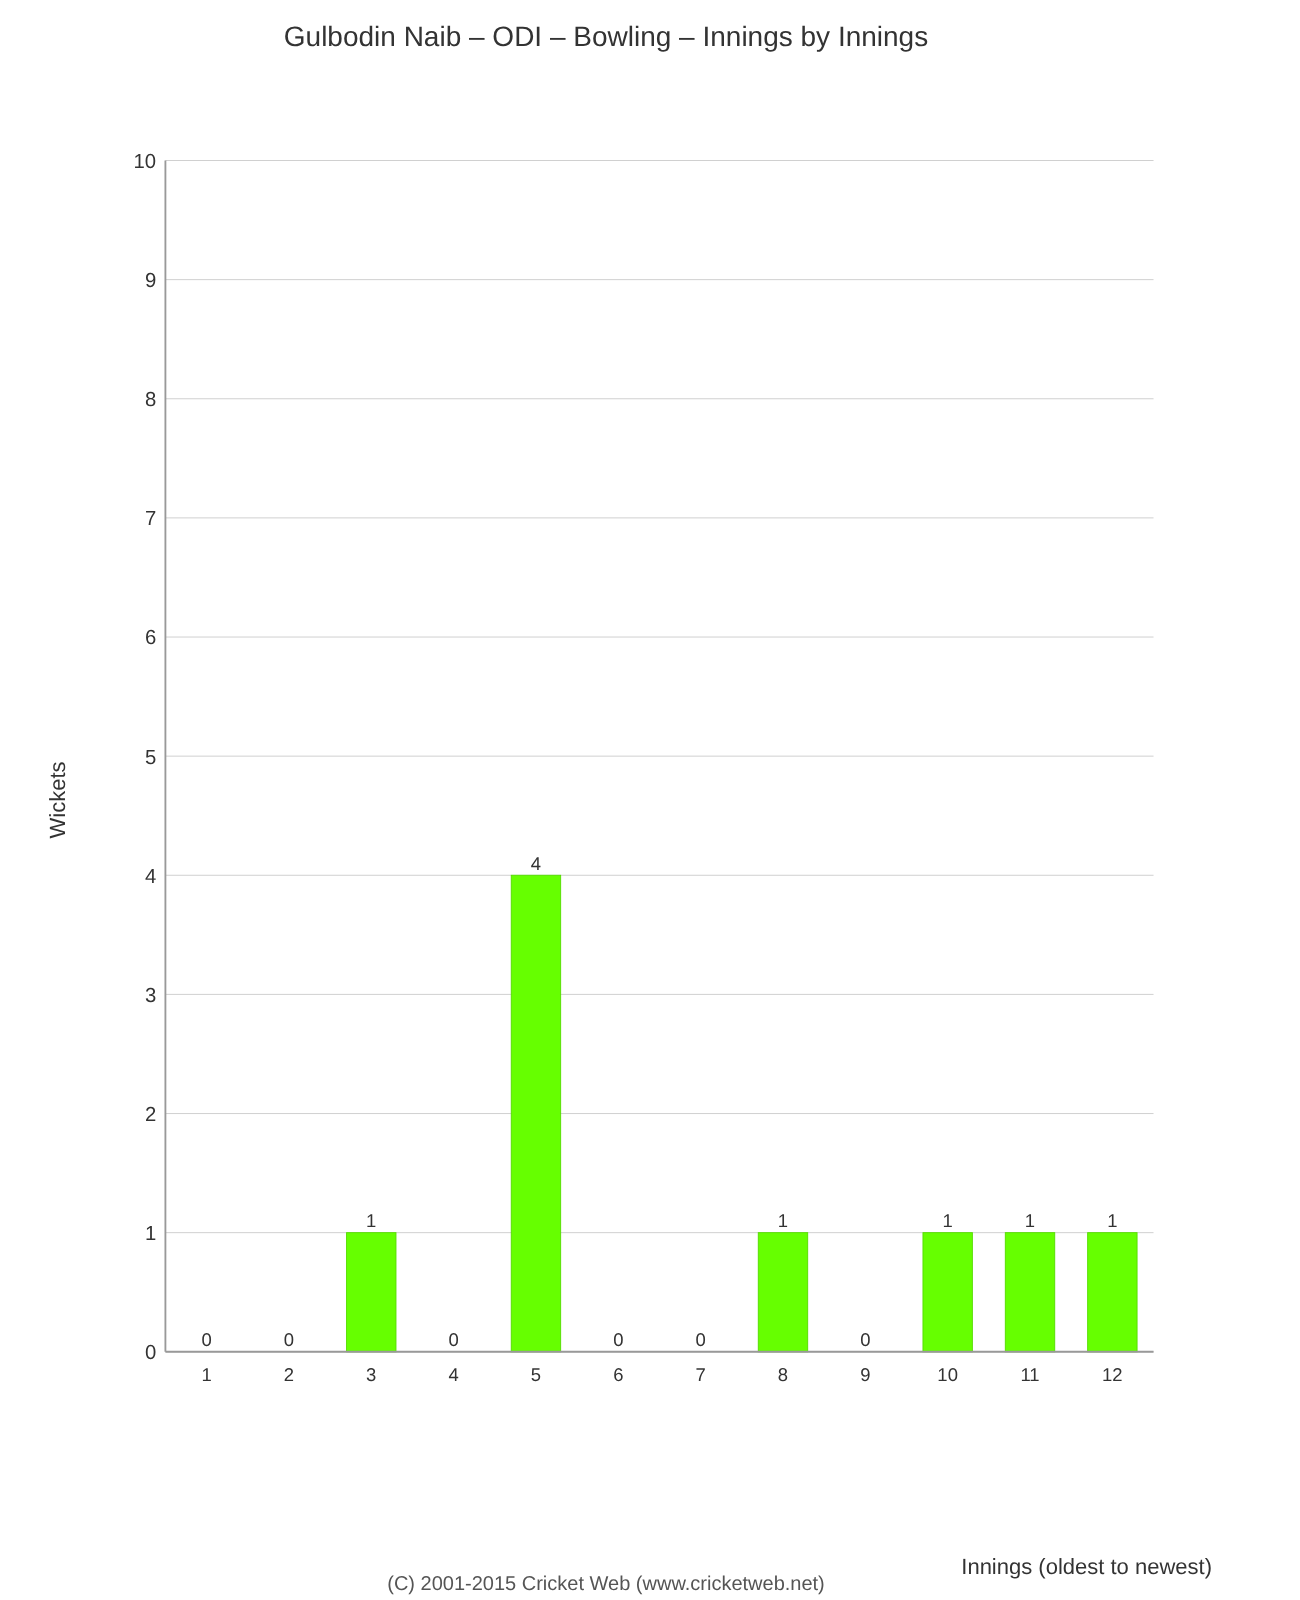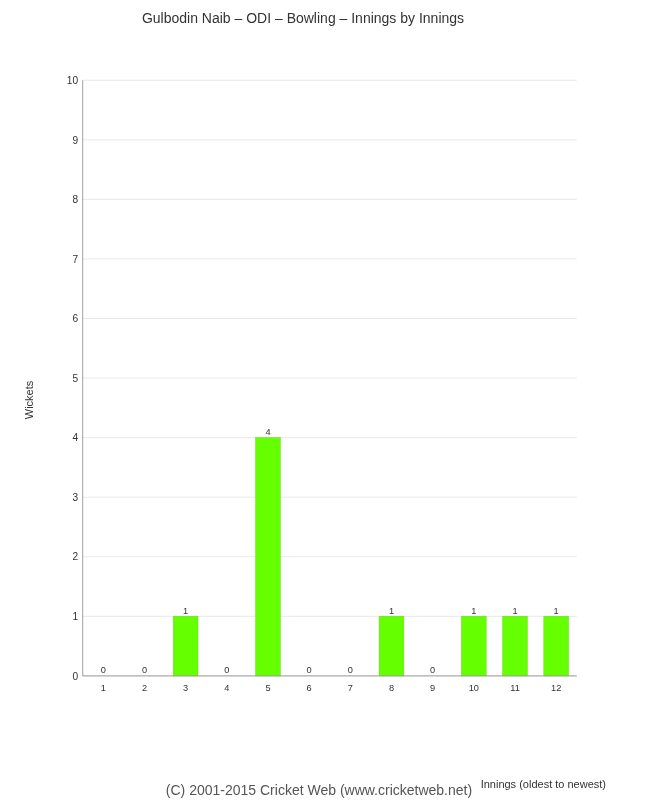--- a/index.html
+++ b/index.html
@@ -43,24 +43,24 @@
       position: absolute;
       bottom: 10px;
       width: 100%;
       text-align: right;
       font-size: 11px;
       color: #333;
     }
     .copyright {
       position: absolute;
       bottom: 2px;
-      left: 16px;
+      left: 0;
       width: 100%;
       text-align: center;
-      font-size: 14px;
+      font-size: 10px;
       color: #555;
     }
     svg.chart-svg {
       width: 100%;
       height: 100%;
     }
   </style>
 </head>
 <body>
 

